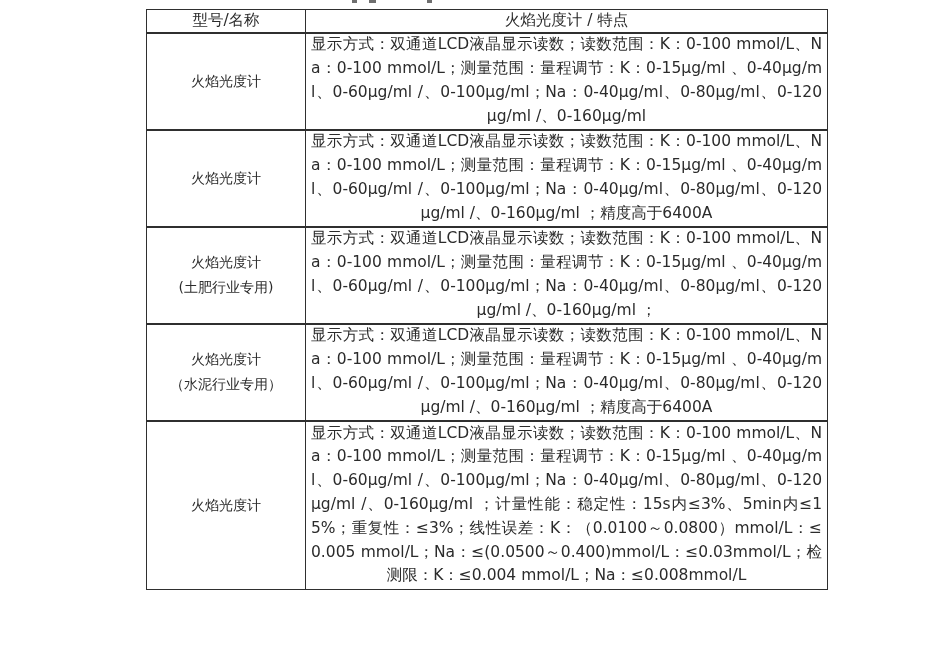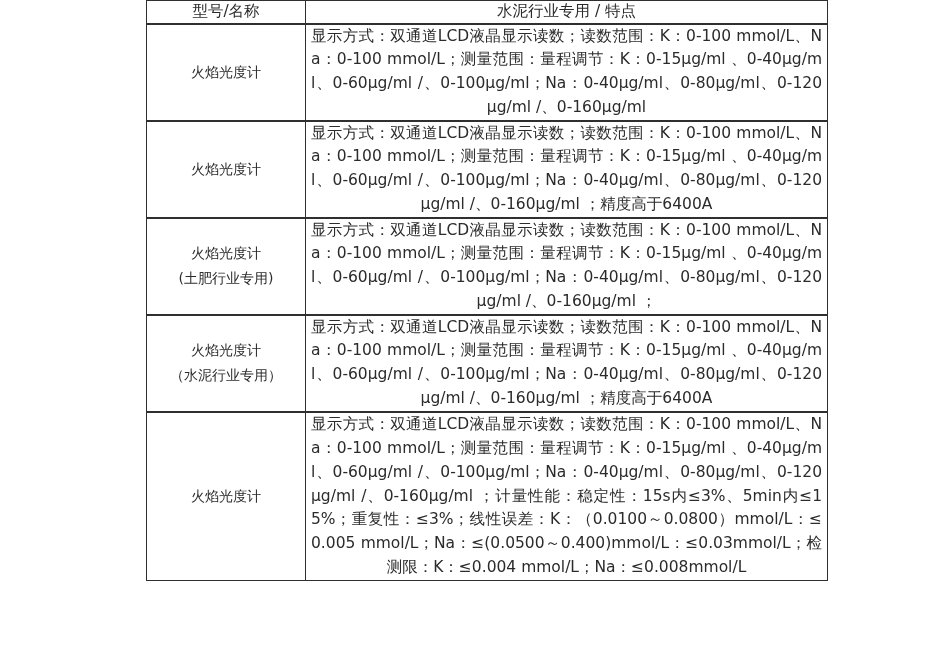--- a/index.html
+++ b/index.html
@@ -19,21 +19,21 @@
     height: 3px;
     background: #6f6f6f;
   }
   .frag.f1 { left: 352px; width: 5px; }
   .frag.f2 { left: 369px; width: 7px; }
   .frag.f3 { left: 427px; width: 5px; }
 
   table.doc-table {
     position: absolute;
     left: 146px;
-    top: 0;
+    top: 9px;
     width: 681px;
     border-collapse: collapse;
     table-layout: fixed;
   }
   .doc-table th, .doc-table td {
     border: 1px solid #2f2f2f;
     padding: 0;
     font-weight: normal;
     vertical-align: middle;
     background: #ffffff;
@@ -50,21 +50,21 @@
     text-align: center;
   }
   td.name-cell {
     text-align: center;
     font-size: 14px;
     line-height: 25px;
   }
   td.specs-cell .clip {
     overflow: hidden;
     display: flex;
-    align-items: flex-start;
+    align-items: flex-end;
   }
   tr.r-std td.specs-cell .clip { height: 95px; }
   tr.r-tall td.specs-cell .clip { height: 166px; }
   td.specs-cell p {
     margin: 0;
     padding: 0 5px;
     width: 100%;
     font-size: 15.5px;
     line-height: 23.8px;
     text-align: justify;
@@ -81,21 +81,21 @@
 <div class="frag f3"></div>
 
 <table class="doc-table">
   <colgroup>
     <col style="width:159px">
     <col style="width:522px">
   </colgroup>
   <thead>
     <tr>
       <th>型号/名称</th>
-      <th>水泥行业专用 / 特点</th>
+      <th>火焰光度计 / 特点</th>
     </tr>
   </thead>
   <tbody>
     <tr class="r-std">
       <td class="name-cell">
         <div>火焰光度计</div>
       </td>
       <td class="specs-cell">
         <div class="clip">
             <p>显示方式：双通道LCD液晶显示读数；读数范围：K：0-100 mmol/L、Na：0-100 mmol/L；测量范围：量程调节：K：0-15μg/ml 、0-40μg/ml、0-60μg/ml /、0-100μg/ml；Na：0-40μg/ml、0-80μg/ml、0-120μg/ml /、0-160μg/ml</p>

